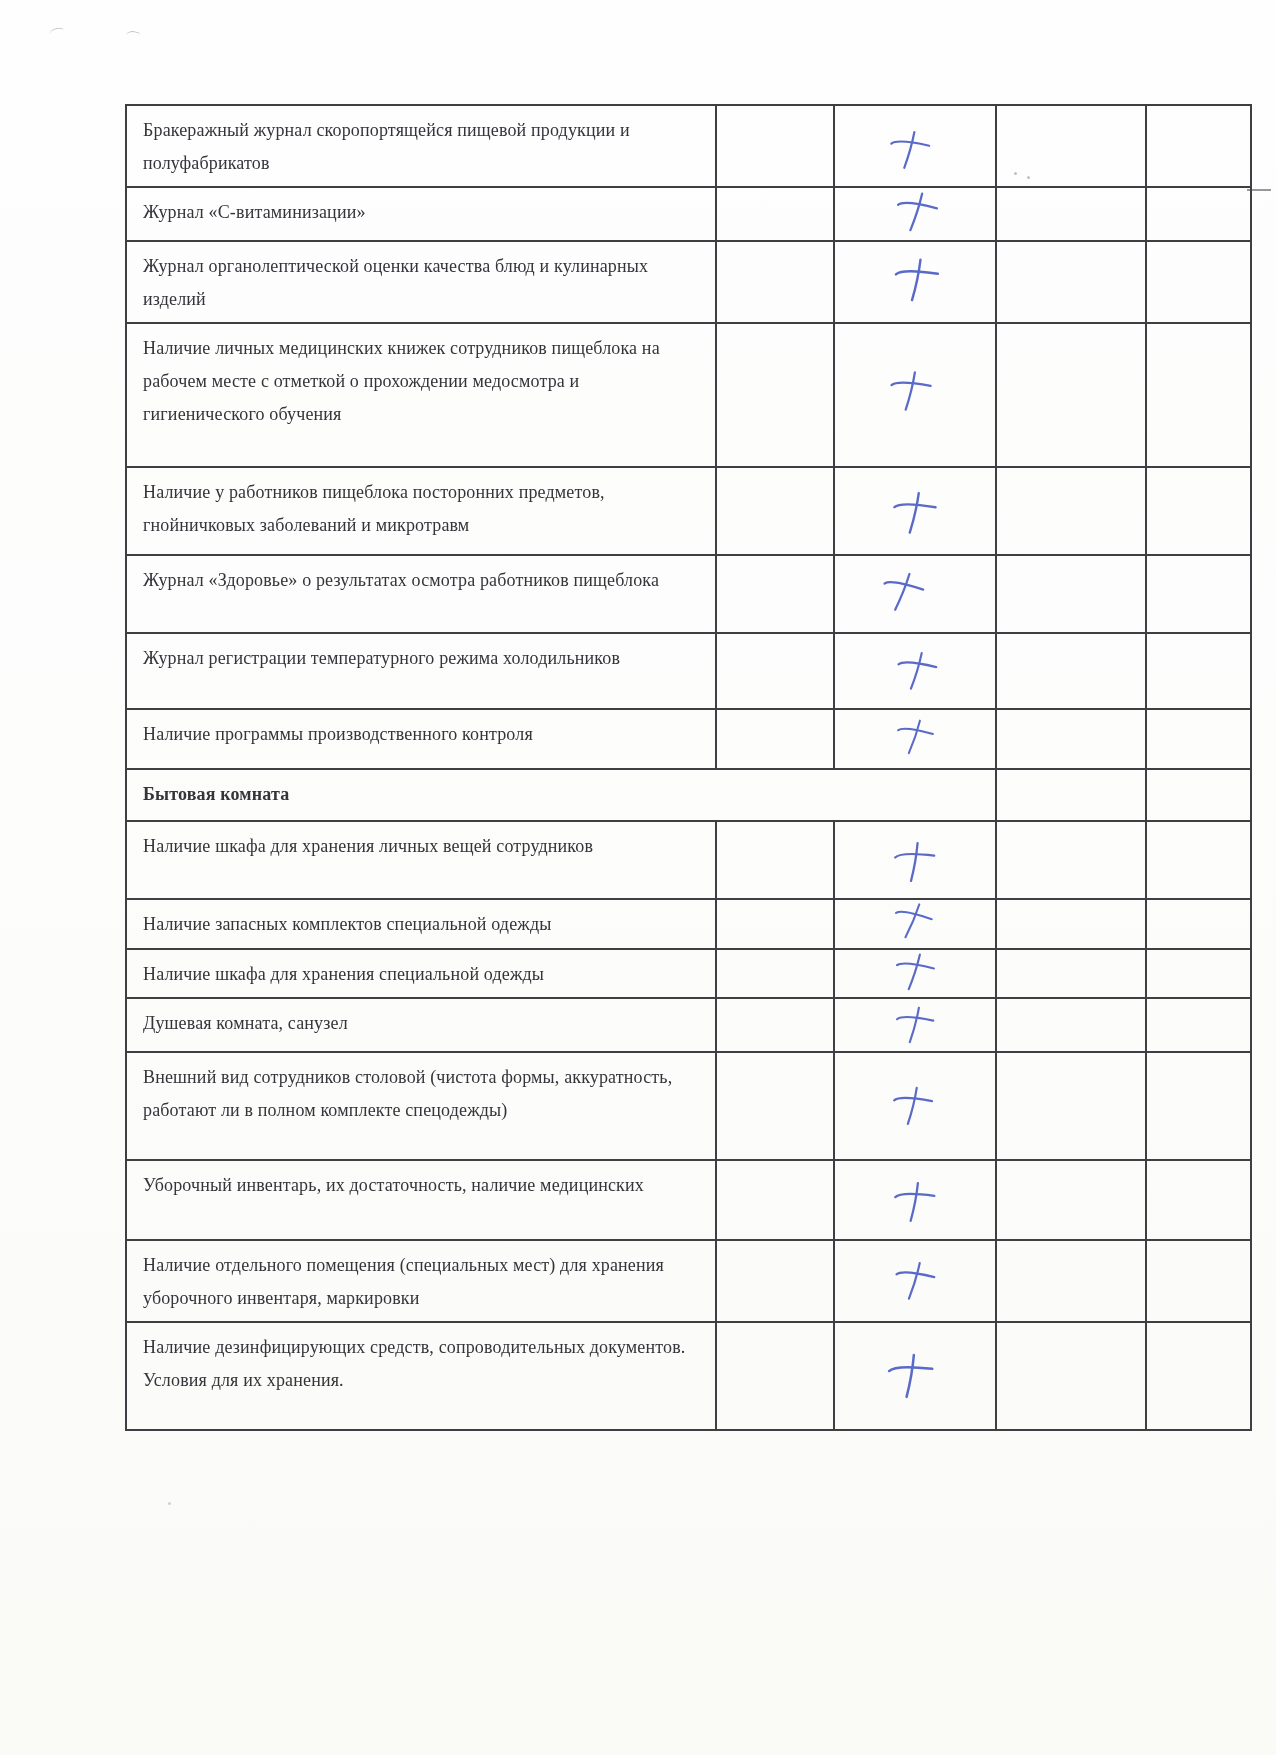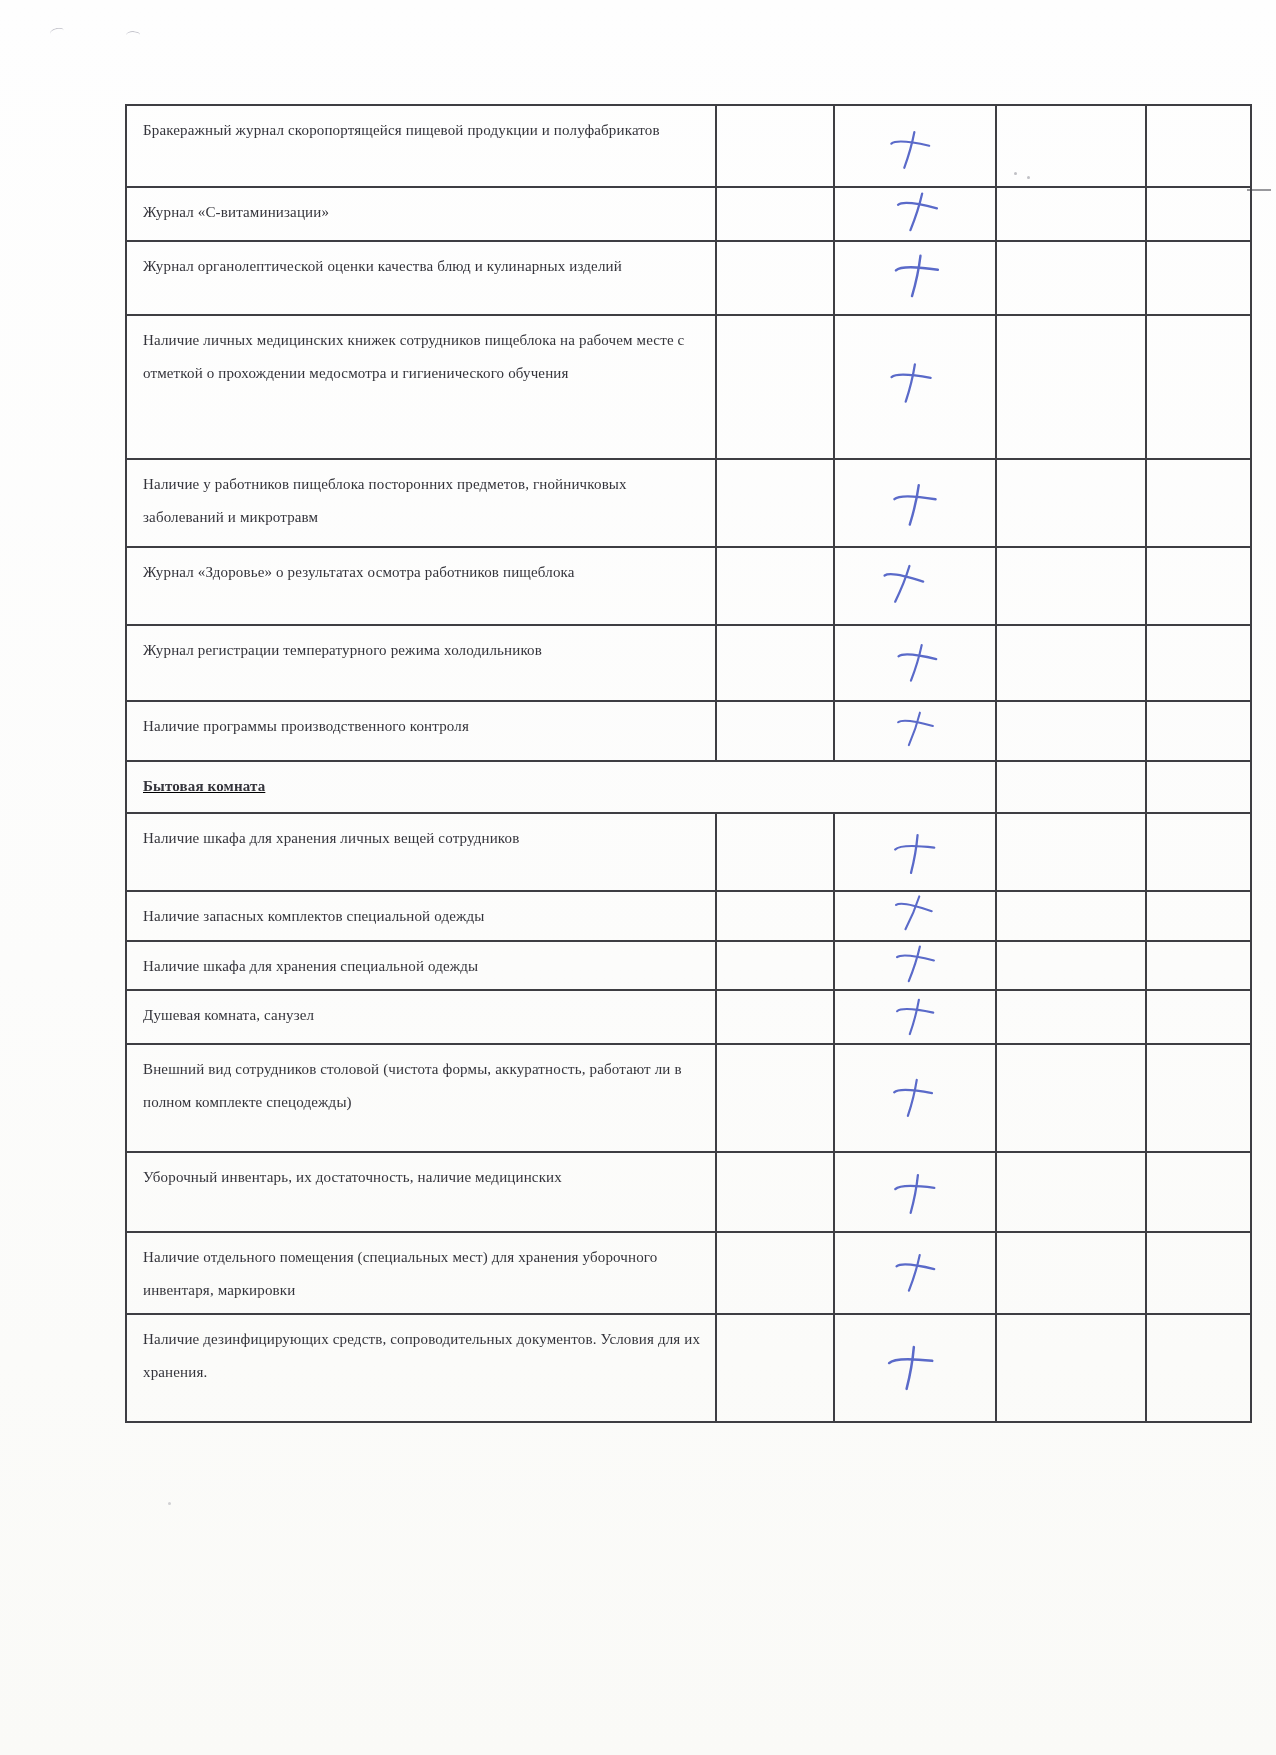--- a/index.html
+++ b/index.html
@@ -12,21 +12,21 @@
   }
   table{
     position:absolute;left:125px;top:104px;width:1125px;
     border-collapse:collapse;table-layout:fixed;
   }
   td{
     border:2px solid var(--border,#3e3e43);
     padding:0;
   }
   td.label{
-    font-size:15px;line-height:33px;
+    font-size:18px;line-height:33px;
     color:var(--text,#34343b);
     padding:8px 14px 6px 16px;
     vertical-align:top;
     letter-spacing:.15px;
     margin-top:6px;
   }
   td.section{font-weight:bold;}
   td.check{position:relative;}
   .mark{
     position:absolute;
@@ -164,21 +164,21 @@
           <span class="mark" style="transform:translate(0px,-2px) rotate(11deg) scale(0.85)">
             <svg viewBox="0 0 54 48" fill="none" stroke="currentColor" stroke-width="2.4" stroke-linecap="round" opacity=".92">
               <path d="M29 4 C28.5 14, 27 28, 23.5 44"></path>
               <path d="M6 20 C10 15.5, 22 14.5, 47 16.5"></path>
             </svg>
           </span>
         </td>
         <td></td>
         <td></td>
       </tr>
-      <tr style="height: 52px; text-decoration: underline;">
+      <tr style="height: 52px;">
         <td class="label section" colspan="3">Бытовая комната</td>
         <td></td>
         <td></td>
       </tr>
       <tr style="height: 78px;">
         <td class="label">Наличие шкафа для хранения личных вещей сотрудников</td>
         <td></td>
         <td class="check">
           <span class="mark" style="transform:translate(0px,2px) rotate(2deg) scale(0.95)">
             <svg viewBox="0 0 54 48" fill="none" stroke="currentColor" stroke-width="2.4" stroke-linecap="round" opacity=".92">

